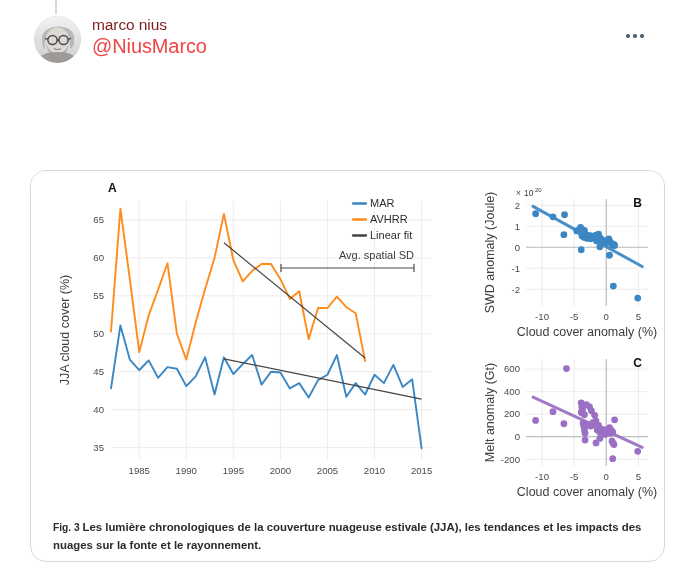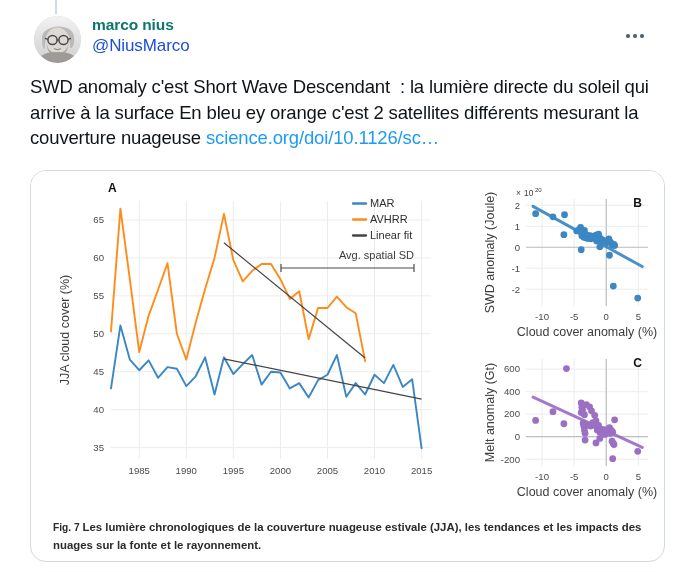--- a/index.html
+++ b/index.html
@@ -38,28 +38,28 @@
     overflow: hidden;
     background: #d8d8d8;
   }
   .avatar svg { display: block; }
   .name-block {
     position: absolute;
     left: 72px; top: 0px;
   }
   .display-name {
     font-size: 15.5px;
-    font-weight: bold;
-    color: #0f766e;
+    font-weight: normal;
+    color: #7f1d1d;
     line-height: 21px;
     letter-spacing: -0.1px;
   }
   .handle {
-    font-size: 17px;
-    color: #1d4ed8;
+    font-size: 20px;
+    color: #ef4444;
     line-height: 22px;
     letter-spacing: -0.1px;
   }
   .more-dots {
     position: absolute;
     right: 8px; top: 12px;
     width: 34px; height: 20px;
     display: flex;
     align-items: center;
     justify-content: center;
@@ -171,21 +171,20 @@
       <div class="display-name">marco nius</div>
       <div class="handle">@NiusMarco</div>
     </div>
     <div class="more-dots">
       <i></i>
       <i></i>
       <i></i>
     </div>
   </div>
 
-  <div class="tweet-text"><span>SWD anomaly c'est Short Wave Descendant  : la lumière directe du soleil qui arrive à la surface En bleu ey orange c'est 2 satellites différents mesurant la couverture nuageuse </span><span class="tweet-link">science.org/doi/10.1126/sc…</span></div>
 
   <div class="media-card">
     <div class="figure-area">
       <svg class="figure" id="figsvg" width="635" height="345" viewBox="0 0 635 345">
           <g>
             <line x1="108.23529411764706" y1="30" x2="108.23529411764706" y2="288" stroke="#ececec" stroke-width="1"></line>
             <line x1="155.29411764705884" y1="30" x2="155.29411764705884" y2="288" stroke="#ececec" stroke-width="1"></line>
             <line x1="202.35294117647058" y1="30" x2="202.35294117647058" y2="288" stroke="#ececec" stroke-width="1"></line>
             <line x1="249.41176470588235" y1="30" x2="249.41176470588235" y2="288" stroke="#ececec" stroke-width="1"></line>
             <line x1="296.47058823529414" y1="30" x2="296.47058823529414" y2="288" stroke="#ececec" stroke-width="1"></line>
@@ -376,16 +375,16 @@
           <text x="489" y="201.43684210526317" class="tick-label" text-anchor="end">600</text>
           <text x="511.05263157894734" y="309" class="tick-label" text-anchor="middle">-10</text>
           <text x="543.1578947368421" y="309" class="tick-label" text-anchor="middle">-5</text>
           <text x="575.2631578947369" y="309" class="tick-label" text-anchor="middle">0</text>
           <text x="607.3684210526316" y="309" class="tick-label" text-anchor="middle">5</text>
           <text x="556" y="325" class="ax-label" text-anchor="middle">Cloud cover anomaly (%)</text>
           <text x="0" y="0" class="ax-label" text-anchor="middle" transform="translate(463,241.5) rotate(-90)">Melt anomaly (Gt)</text>
           <text x="611" y="196" class="panel-letter" text-anchor="end">C</text>
         </svg>
     </div>
-    <div class="fig-caption"><span class="fignum">Fig. 7 </span><span>Les lumière chronologiques de la couverture nuageuse estivale (JJA), les tendances et les impacts des nuages sur la fonte et le rayonnement.</span></div>
+    <div class="fig-caption"><span class="fignum">Fig. 3 </span><span>Les lumière chronologiques de la couverture nuageuse estivale (JJA), les tendances et les impacts des nuages sur la fonte et le rayonnement.</span></div>
   </div>
 
 </div>
 
 </body></html>

